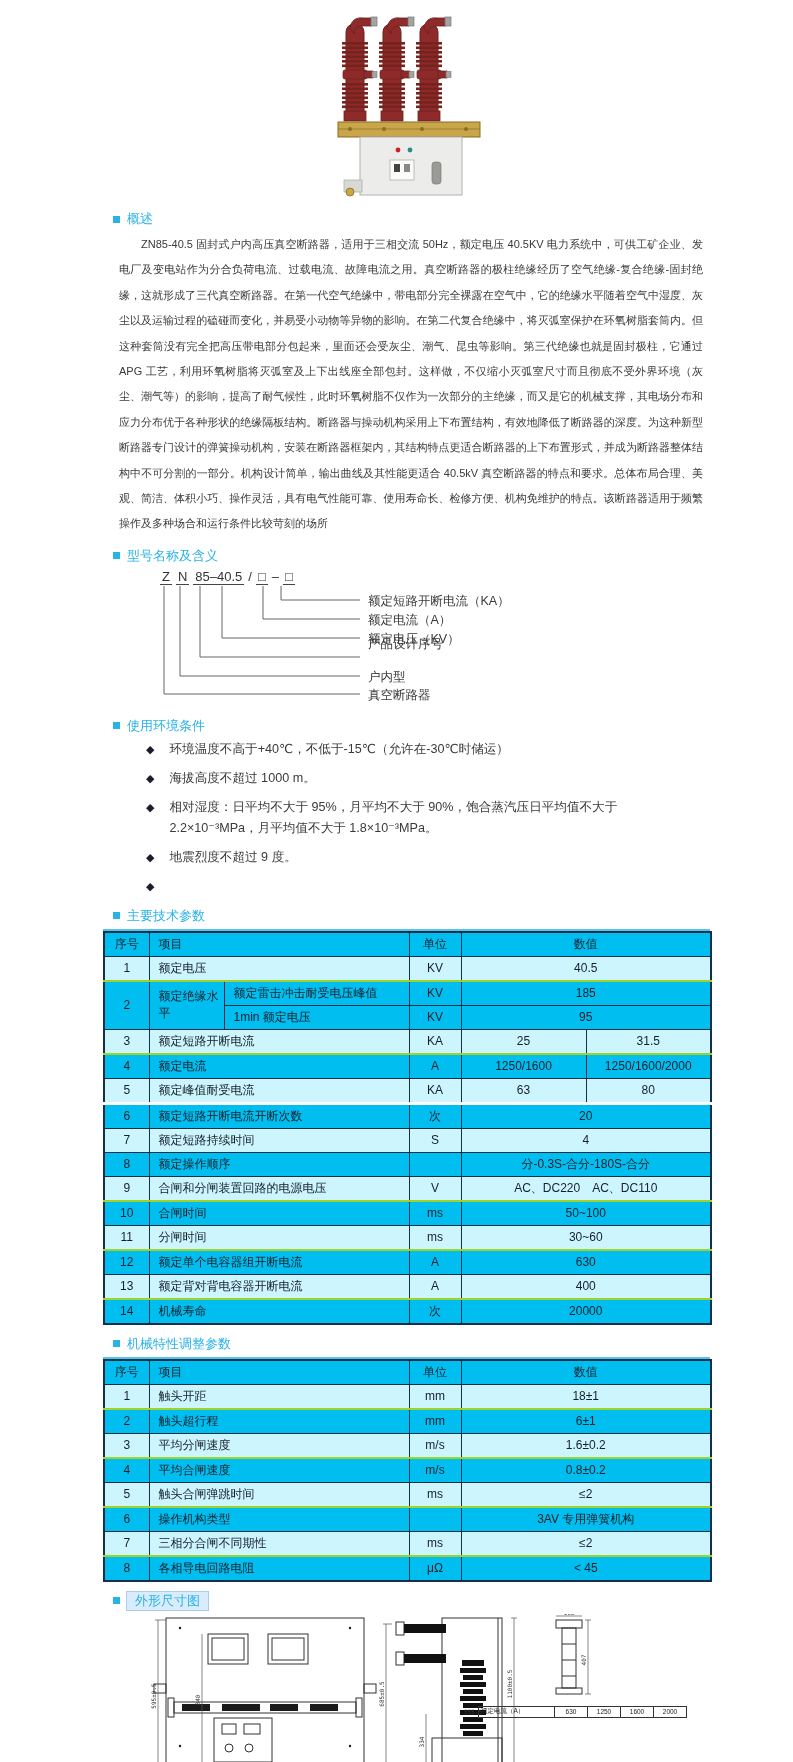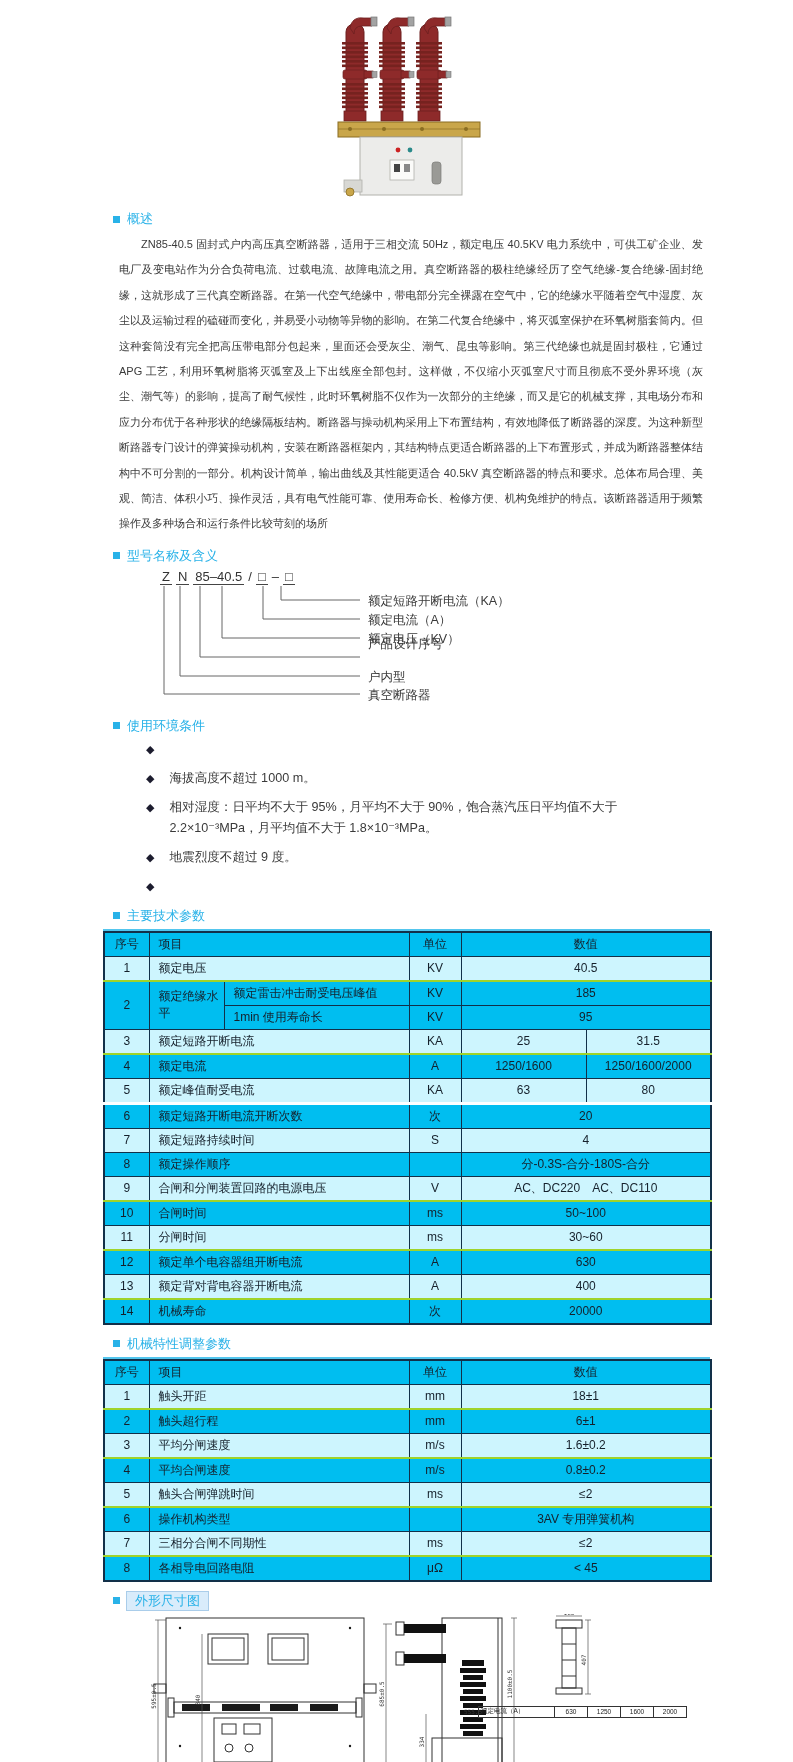--- a/index.html
+++ b/index.html
@@ -134,20 +134,21 @@
   <div class="mlabel" style="top:118px">真空断路器</div>
 </div>
 
 <div class="sec" style="margin-top:18px">
   <span class="sq"></span>
   <span>使用环境条件</span>
 </div>
 <div class="env">
   <div class="env-item">
     <span class="dm">◆</span>
+    <span>环境温度不高于+40℃，不低于-15℃（允许在-30℃时储运）</span>
     </div>
   <div class="env-item">
     <span class="dm">◆</span>
     <span>海拔高度不超过 1000 m。</span>
     </div>
   <div class="env-item">
     <span class="dm">◆</span>
     <span>相对湿度：日平均不大于 95%，月平均不大于 90%，饱合蒸汽压日平均值不大于 2.2×10⁻³MPa，月平均值不大于 1.8×10⁻³MPa。</span>
     </div>
   <div class="env-item">
@@ -189,21 +190,21 @@
       <td colspan="2">40.5</td>
     </tr>
     <tr class="cy">
       <td rowspan="2">2</td>
       <td class="item" rowspan="2">额定绝缘水平</td>
       <td class="item">额定雷击冲击耐受电压峰值</td>
       <td>KV</td>
       <td colspan="2">185</td>
     </tr>
     <tr class="cy">
-      <td class="item">1min 使用寿命长</td>
+      <td class="item">1min 额定电压</td>
       <td>KV</td>
       <td colspan="2">95</td>
     </tr>
     <tr class="lt lime">
       <td>3</td>
       <td class="item" colspan="2">额定短路开断电流</td>
       <td>KA</td>
       <td>25</td>
       <td>31.5</td>
     </tr>

